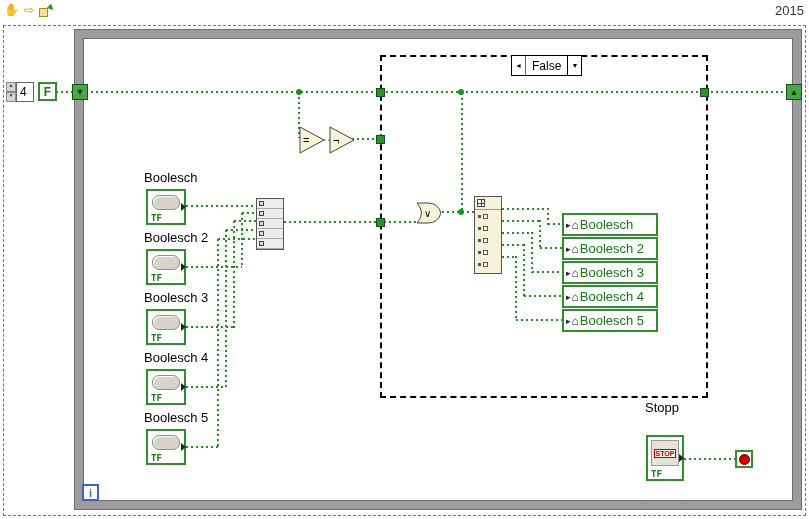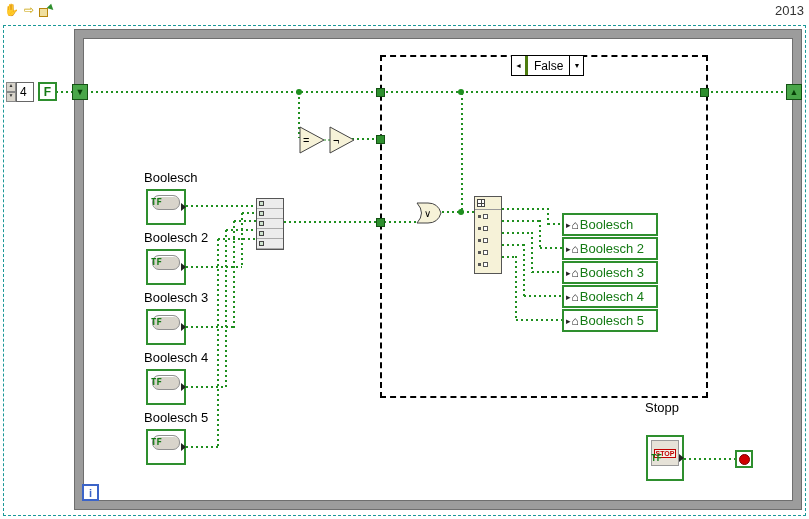--- a/index.html
+++ b/index.html
@@ -10,25 +10,25 @@
   .wv{position:absolute;width:2px;background:repeating-linear-gradient(180deg,#1f8f1f 0 2px,transparent 2px 5px)}
   .dot{position:absolute;width:6px;height:6px;border-radius:50%;background:#1f8f1f}
   .tun{position:absolute;width:9px;height:9px;background:#2e8f2e;border:1px solid #145214;box-sizing:border-box}
   .sr{position:absolute;width:16px;height:16px;background:#49a649;border:1px solid #145214;color:#073f07;font-size:9px;line-height:14px;text-align:center;box-sizing:border-box}
   
   .vi-border{position:absolute;left:3px;top:25px;width:803px;height:491px;border:1px dashed #1a9898;box-sizing:border-box}
   .loop{position:absolute;left:75px;top:30px;width:726px;height:479px;border:8px solid #9c9c9c;box-shadow:0 0 0 1px #6e6e6e,inset 0 0 0 1px #6e6e6e;box-sizing:border-box}
   .case{position:absolute;left:380px;top:55px;width:328px;height:343px;border:2px dashed #000;box-sizing:border-box}
   .selector{position:absolute;left:511px;top:55px;height:19px;background:#fff;border:1px solid #000;display:flex;align-items:stretch;font-size:12px;color:#000}
   .sel-btn{width:13px;display:flex;align-items:center;justify-content:center;font-size:7px}
-  .sel-label{padding:0 6px;border-left:3px solid #4d7c0f;border-right:1px solid #000;display:flex;align-items:center}
+  .sel-label{padding:0 6px;border-left:1px solid #4d7c0f;border-right:1px solid #000;display:flex;align-items:center}
   
   .bool-ctl{position:absolute;left:146px;width:40px;height:36px;border:2px solid #2e8f2e;background:#fff;box-sizing:border-box}
   .btn-face{position:absolute;left:4px;top:4px;width:26px;height:13px;background:#d8d4cb;border:1px solid #909090;border-radius:7px;box-shadow:inset 1px 1px 0 #fff}
-  .tf{position:absolute;left:3px;bottom:16px;color:#147a14;font:bold 9px "DejaVu Sans Mono",monospace}
+  .tf{position:absolute;left:3px;bottom:0;color:#147a14;font:bold 9px "DejaVu Sans Mono",monospace}
   .oarr{position:absolute;right:-2px;top:12px;width:0;height:0;border-top:4px solid transparent;border-bottom:4px solid transparent;border-left:5px solid #222}
   .ctl-label{position:absolute;font-size:13px;color:#000;background:#fff;padding:0 1px;white-space:nowrap}
   .local{position:absolute;left:562px;width:96px;height:23px;border:2px solid #2e8f2e;background:#fff;display:flex;align-items:center;gap:1px;padding-left:2px;box-sizing:border-box}
   .la{color:#222;font-size:9px}
   .lh{color:#222;font-size:12px}
   .ll{color:#147a14;font-size:13px;white-space:nowrap}
   .ba{position:absolute;left:256px;top:198px;width:28px;height:52px;background:#ececec;border:1px solid #555;box-sizing:border-box}
   .ba-row{display:flex;align-items:center;height:9px;border-bottom:1px solid #aaa;padding-left:2px;gap:1px}
   .sq{display:inline-block;width:5px;height:5px;border:1px solid #444;background:#cfe3cf;box-sizing:border-box}
   .idx{position:absolute;left:474px;top:196px;width:28px;height:78px;background:#f6f2d8;border:1px solid #555;box-sizing:border-box}
@@ -55,21 +55,21 @@
 <body>
 
 <div id="canvas">
 
   <div class="tbicon" style="left:4px;top:2px;color:#b8860b">✋</div>
   <div class="tbicon" style="left:21px;top:2px;color:#c8a000">⇨</div>
   <div class="tbicon" style="left:38px;top:2px">
     <span class="abs" style="left:1px;bottom:1px;width:9px;height:9px;border:1px solid #b8860b;background:#f0e0a0;box-sizing:border-box"></span>
     <span class="abs" style="right:0;top:-2px;color:#2e8f2e;font-size:8px;transform:rotate(45deg)">▶</span>
   </div>
-  <div class="year">2013</div>
+  <div class="year">2015</div>
 
   <div class="vi-border"></div>
   <div class="loop"></div>
   <div class="case"></div>
   <div class="selector">
     <span class="sel-btn">◄</span>
     <span class="sel-label">False</span>
     <span class="sel-btn">▼</span>
   </div>
 

